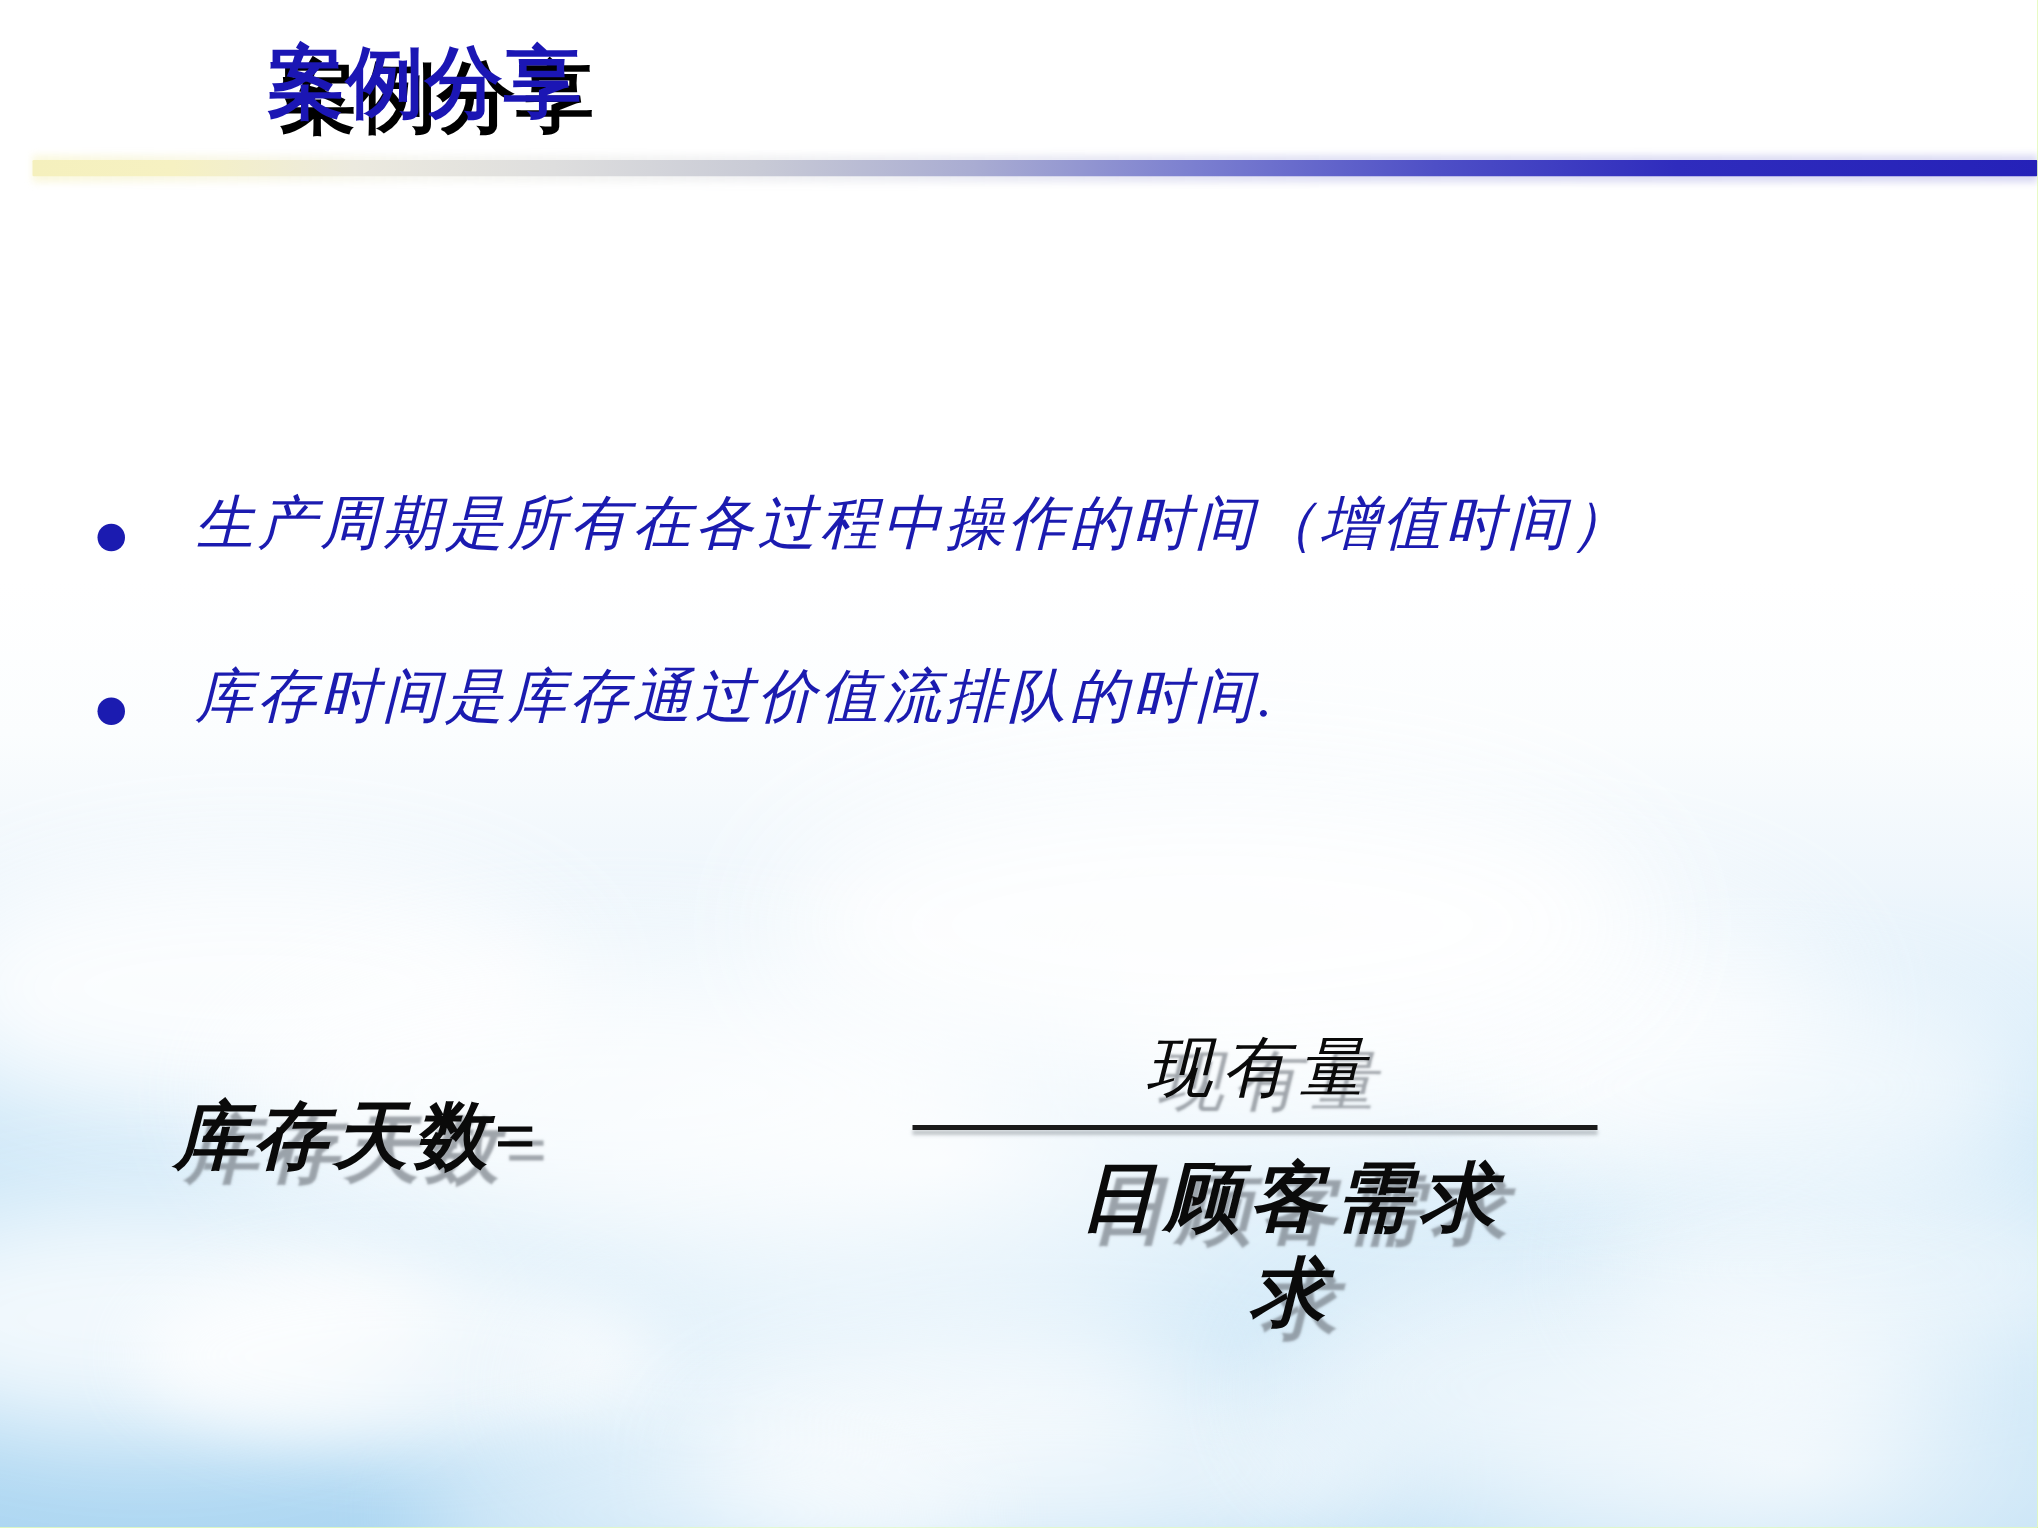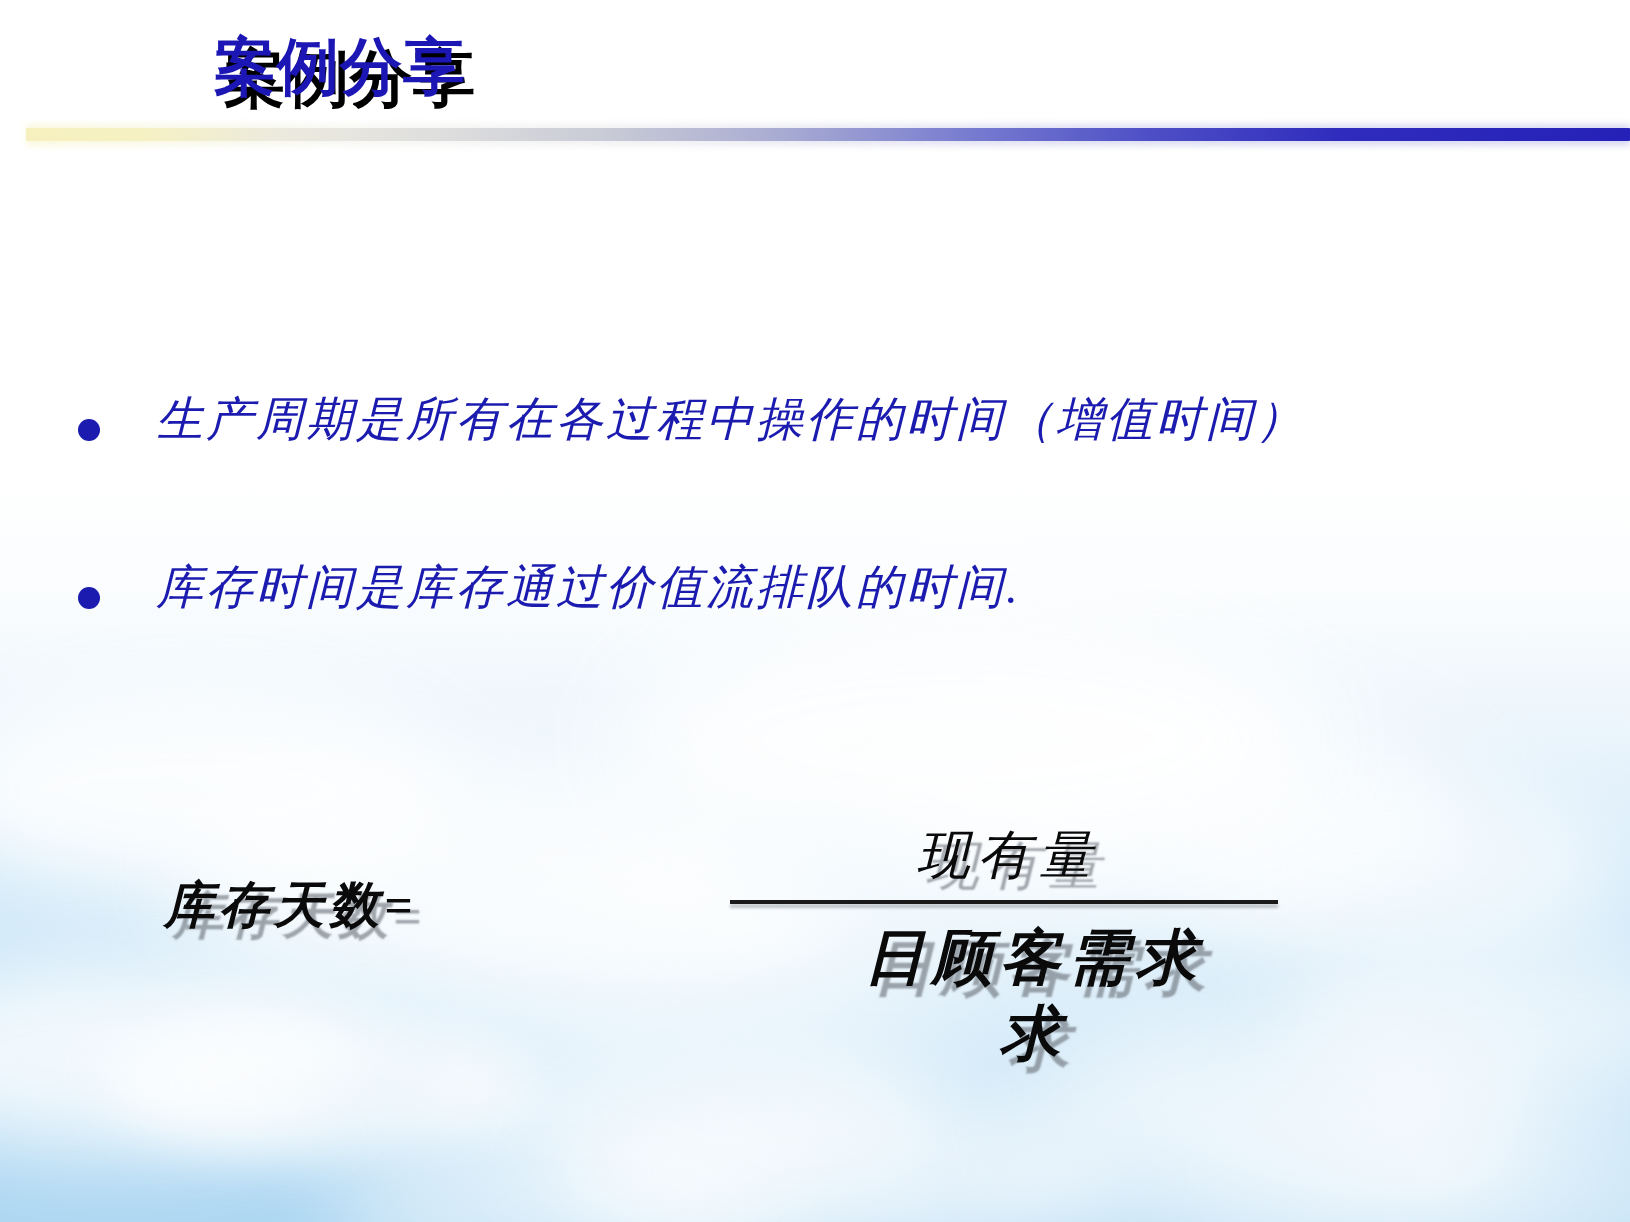--- a/index.html
+++ b/index.html
@@ -140,21 +140,21 @@
     left: 0;
     top: 392px;
     width: 1392px;
   }
   .bullet-row {
     position: relative;
     display: flex;
     align-items: flex-start;
     color: #1b1bb0;
   }
-  .bullet-row + .bullet-row { margin-top: 113px; }
+  .bullet-row + .bullet-row { margin-top: 84px; }
 
   .bullet-dot {
     flex: 0 0 auto;
     width: 22px;
     height: 22px;
     border-radius: 50%;
     background: #1b1bb0;
     margin-left: 78px;
     margin-top: 27px;
   }
@@ -166,23 +166,23 @@
     letter-spacing: 3px;
     font-family: "Liberation Serif", "DejaVu Serif", serif;
     font-style: italic;
     color: #1b1bb0;
     white-space: nowrap;
   }
 
   
   .formula-lhs {
     position: absolute;
-    left: 164px;
+    left: 139px;
     top: 880px;
-    font-size: 50px;
+    font-size: 59px;
     line-height: 1.0;
     letter-spacing: 5px;
     font-family: "Liberation Serif", "DejaVu Serif", serif;
     font-style: italic;
     font-weight: bold;
     color: #0a0a0a;
     text-shadow: 9px 11px 2px rgba(105,112,120,0.62);
     white-space: nowrap;
   }
 

